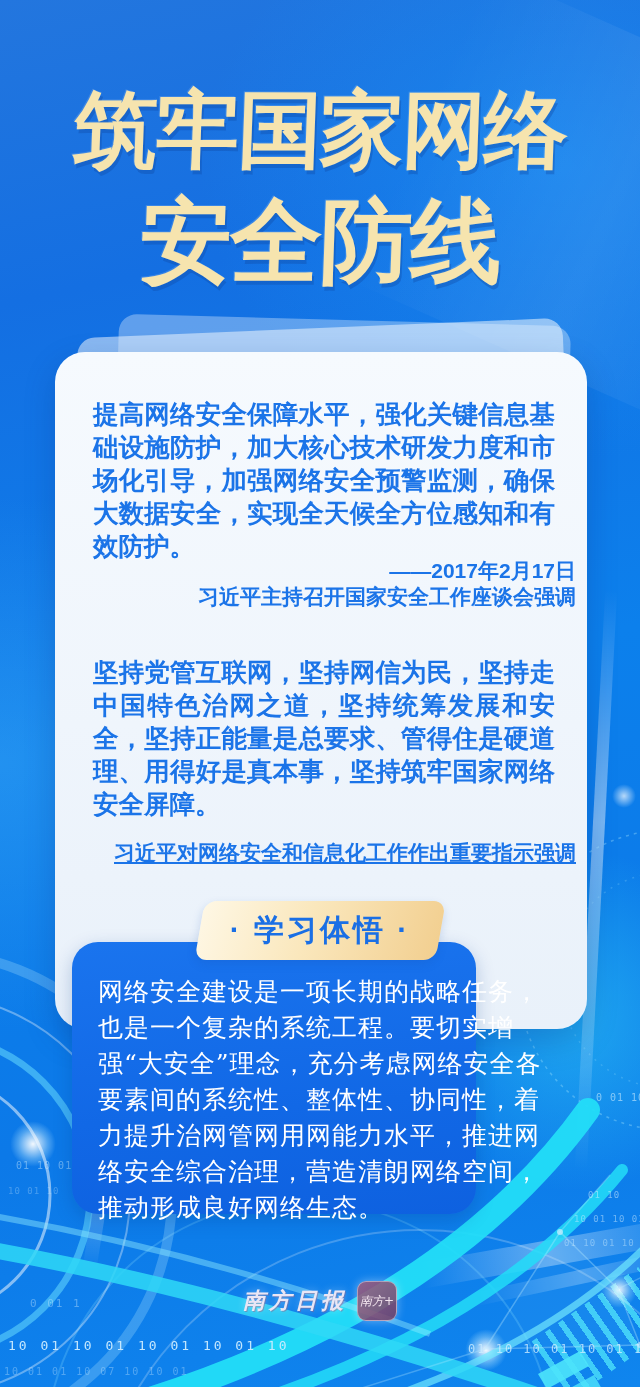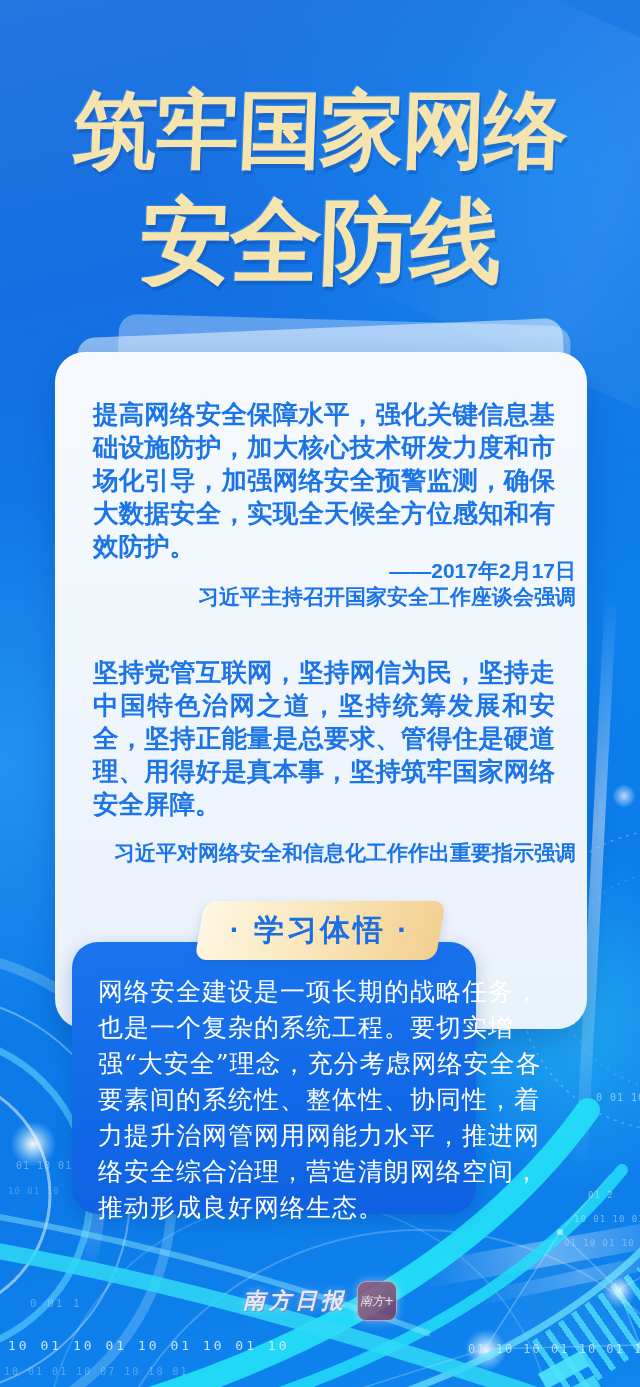--- a/index.html
+++ b/index.html
@@ -59,21 +59,21 @@
   .card{left:55px;top:352px;width:532px;height:677px;border-radius:30px;z-index:3;
     background:linear-gradient(180deg,#F6FAFE 0%,#EFF5FC 55%,#E9F1FA 100%);
     box-shadow:0 12px 30px rgba(9,58,140,.28);}
   .quote{position:absolute;left:38px;width:462px;color:#1B74E8;font-weight:700;
     font-size:25.5px;line-height:33px;letter-spacing:0;text-align:justify;}
   .q1{top:46px;}
   .q2{top:304px;}
   .attr{position:absolute;left:38px;width:462px;color:#1B74E8;font-weight:700;
     font-size:21px;line-height:26px;text-align:right;margin-left:21px;}
   .a1d{top:206px;} .a1s{top:232px;}
-  .a2d{top:462px;} .a2s{top:488px;}
+  .a2d{top:462px;} .a2s{top:488px;text-decoration:underline;}
   
   .badge{left:50%;top:901px;transform:translateX(-50%) skewX(-10deg);z-index:5;
     background:linear-gradient(100deg,#FEF7E4 0%,#FAE7BC 45%,#F2CF90 100%);
     border-radius:12px;padding:9px 30px;box-shadow:0 4px 10px rgba(20,80,170,.18);}
   .badge span{display:inline-block;transform:skewX(10deg);color:#1A6FE5;
     font-size:30px;font-weight:900;letter-spacing:3px;white-space:nowrap;}
   
   .bluecard{left:72px;top:942px;width:404px;height:272px;border-radius:26px;z-index:4;
     background:linear-gradient(175deg,#1A74EE 0%,#1168E6 60%,#0E61E0 100%);
     box-shadow:0 6px 18px rgba(9,58,140,.25);}
@@ -136,21 +136,21 @@
 
   <div class="abs glow d1"></div>
   <div class="abs glow d2"></div>
   <div class="abs glow d3"></div>
   <div class="abs glow d4"></div>
 
   <div class="abs digits bl1">10 01 10 01 10 01 10 01 10</div>
   <div class="abs digits bl0">0 01 1</div>
   <div class="abs digits bedge">10 01 01 10 07 10 10 01</div>
   <div class="abs digits br">01 10 10 01 10 01 10</div>
-  <div class="abs digits rr1">01 2</div>
+  <div class="abs digits rr1">01 10</div>
   <div class="abs digits rr2">10 01 10 01 10</div>
   <div class="abs digits rr3">01 10 01 10</div>
   <div class="abs digits rtop">0 01 10</div>
   <div class="abs digits ll1">01 10 01</div>
   <div class="abs digits ll2">10 01 10</div>
 
   <div class="abs title l1">筑牢国家网络</div>
   <div class="abs title l2">安全防线</div>
 
   <div class="abs layer1"></div>

